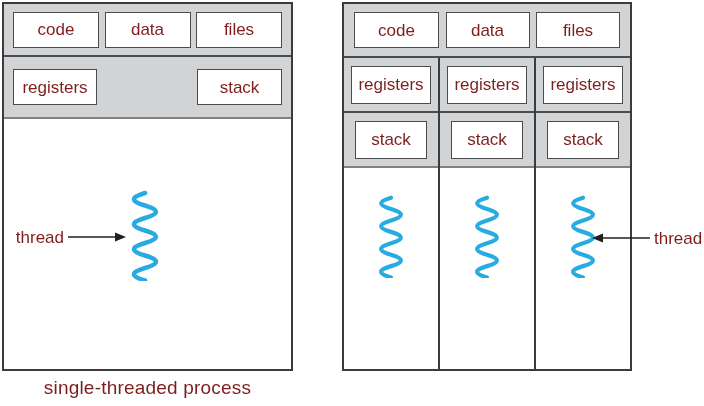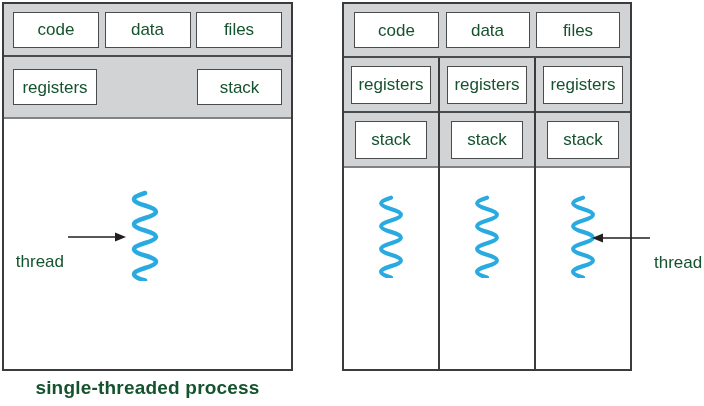--- a/index.html
+++ b/index.html
@@ -1,18 +1,18 @@
 <!DOCTYPE html>
 <html><head>
 <meta charset="utf-8">
 <style>
   html,body { margin:0; padding:0; background:#ffffff; }
   .canvas {
     position:relative; width:704px; height:406px; background:#ffffff;
-    font-family:"Liberation Sans", sans-serif; color:#14532d;
+    font-family:"Liberation Sans", sans-serif; color:#7f1d1d;
     overflow:hidden;
   }
   .outer {
     position:absolute; top:2px; box-sizing:border-box;
     border:2px solid #3b3b3d; background:#ffffff;
   }
   .band {
     box-sizing:border-box; background:#d2d3d4;
     display:flex; justify-content:space-between; align-items:center;
   }
@@ -32,23 +32,22 @@
     box-sizing:border-box; height:55px; background:#d2d3d4;
     border-bottom:2px solid #4a4b4d;
     display:flex; align-items:center; justify-content:center;
   }
   .gcell.last { border-bottom:2px solid #808285; }
   .colwhite { flex:1; background:#ffffff; display:flex; justify-content:center;
     align-items:flex-start; padding-top:26px; }
   .caption {
     position:absolute; top:377px; font-size:19px; text-align:center;
     letter-spacing:0.2px;
-    font-weight:bold;
   }
-  .annot-label { position:absolute; font-size:17px; line-height:19px;margin-top:24px; }
+  .annot-label { position:absolute; font-size:17px; line-height:19px; }
   .abs { position:absolute; }
 </style>
 </head>
 <body>
 
 <div class="canvas">
 
   <div class="outer" style="left:2px; width:291px; height:369px;">
     <div class="band b1">
       <div class="cellbox w86">

